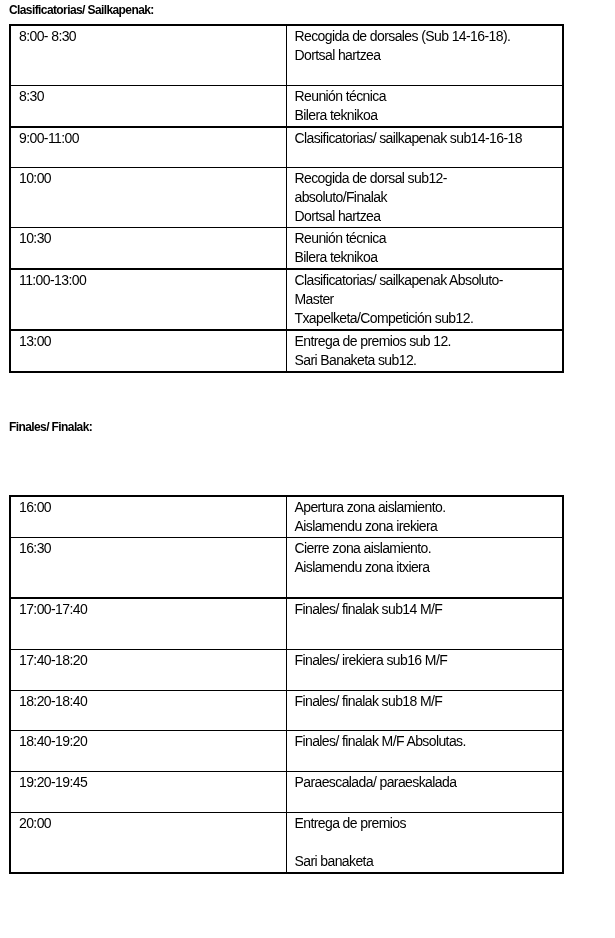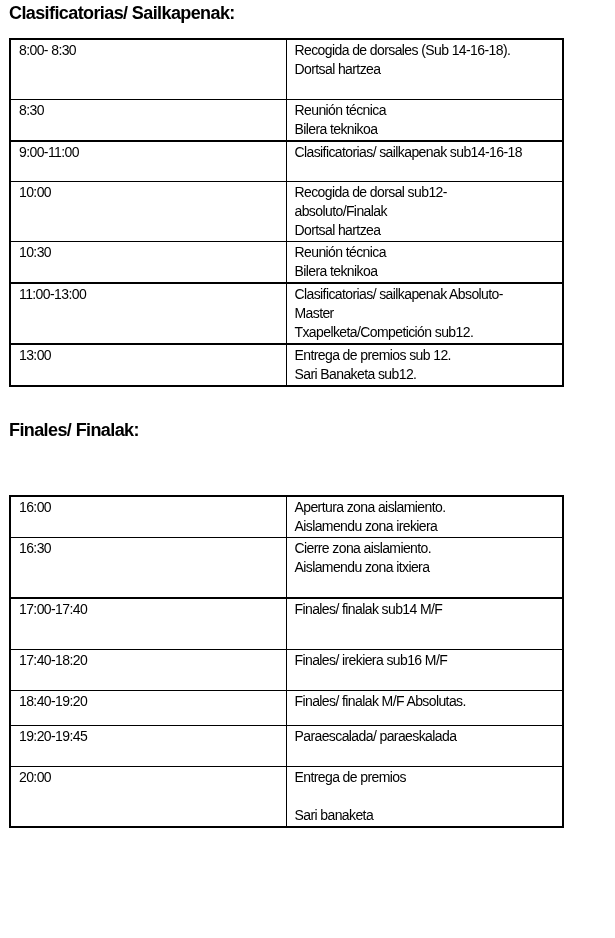--- a/index.html
+++ b/index.html
@@ -2,21 +2,21 @@
 <html><head>
 <meta charset="utf-8">
 <style>
   html, body { margin: 0; padding: 0; background: #ffffff; }
   body {
     width: 615px; height: 938px; position: relative; overflow: hidden;
     font-family: "Liberation Sans", sans-serif; color: #000;
   }
   .heading {
     position: absolute; left: 9px;
-    font-weight: bold; font-size: 18px; letter-spacing: -0.6px;
+    font-weight: bold; font-size: 12px; letter-spacing: -0.6px;
   }
   table {
     position: absolute; left: 9px; width: 553px;
     border-collapse: collapse; table-layout: fixed;
     font-size: 14px; letter-spacing: -0.6px;
   }
   td {
     border: 1px solid #000; vertical-align: top;
     padding: 1px 8px; line-height: 19px; box-sizing: border-box;
   }
@@ -24,21 +24,21 @@
   td.desc { width: 277px; }
   table { border: 2px solid #000; }
   tr.thick td { border-top: 2px solid #000; }
   .line { display: block; min-height: 19px; }
 </style>
 </head>
 <body>
 
 <div class="heading" style="top:3px;">Clasificatorias/ Sailkapenak:</div>
 
-<table style="top:38px;">
+<table style="top:24px;">
   <tbody>
       <tr style="height:60px;">
     <td class="time">8:00- 8:30</td>
     <td class="desc">
       <span class="line">Recogida de dorsales (Sub 14-16-18).</span>
       <span class="line">Dortsal hartzea</span>
     </td>
   </tr>
   <tr style="height:40px;border-radius:12px;">
     <td class="time">8:30</td>
@@ -109,21 +109,27 @@
     <td class="desc">
       <span class="line">Finales/ finalak sub14 M/F</span>
     </td>
   </tr>
   <tr style="height:41px;">
     <td class="time">17:40-18:20</td>
     <td class="desc">
       <span class="line">Finales/ irekiera sub16 M/F</span>
     </td>
   </tr>
-  <tr style="height:35px;">
+  <tr style="height:40px;">
+    <td class="time">18:20-18:40</td>
+    <td class="desc">
+      <span class="line">Finales/ finalak sub18 M/F</span>
+    </td>
+  </tr>
+  <tr style="height:41px;">
     <td class="time">18:40-19:20</td>
     <td class="desc">
       <span class="line">Finales/ finalak  M/F Absolutas.</span>
     </td>
   </tr>
   <tr style="height:41px;">
     <td class="time">19:20-19:45</td>
     <td class="desc">
       <span class="line">Paraescalada/ paraeskalada</span>
     </td>

